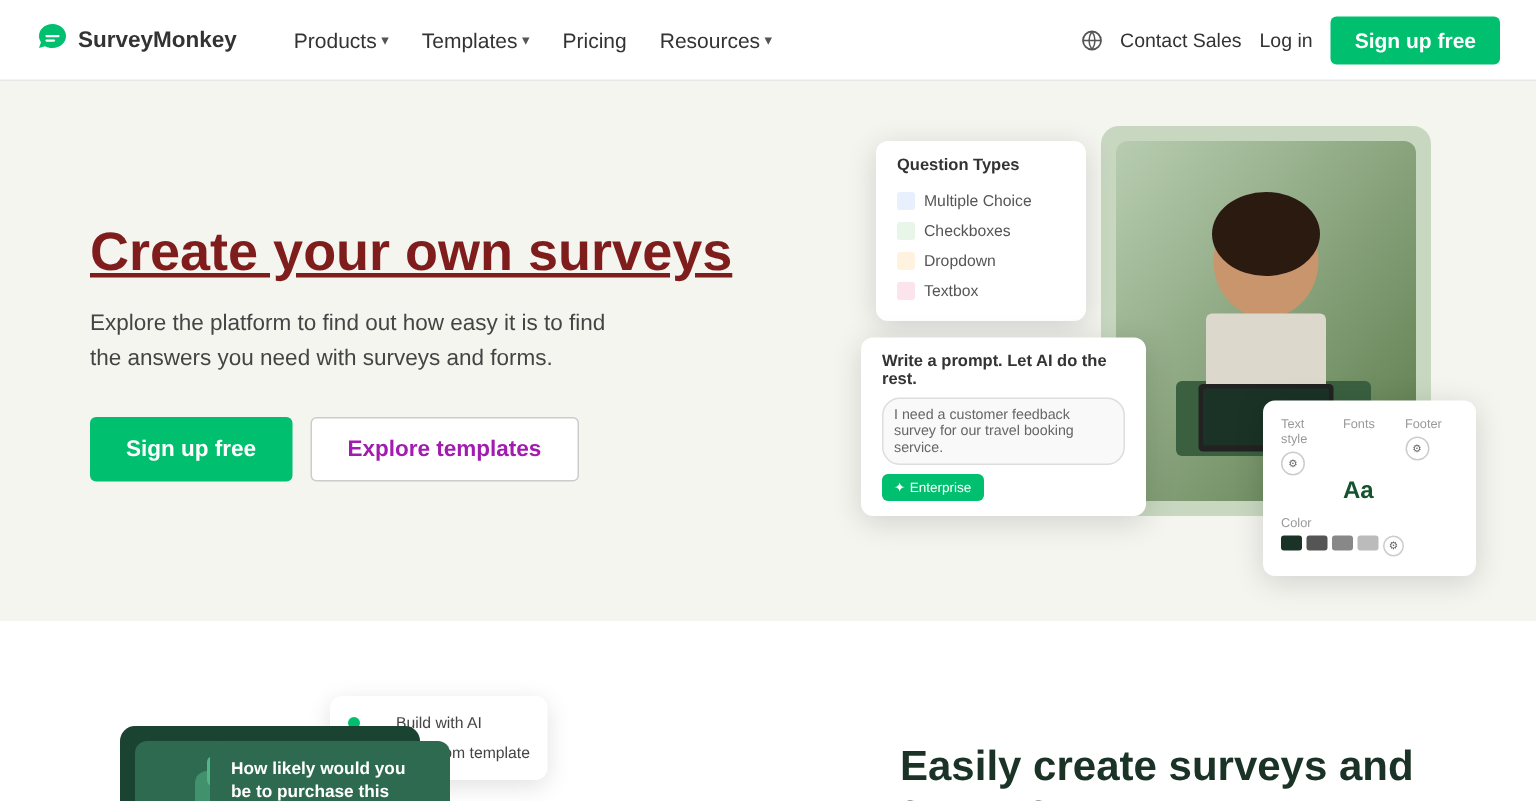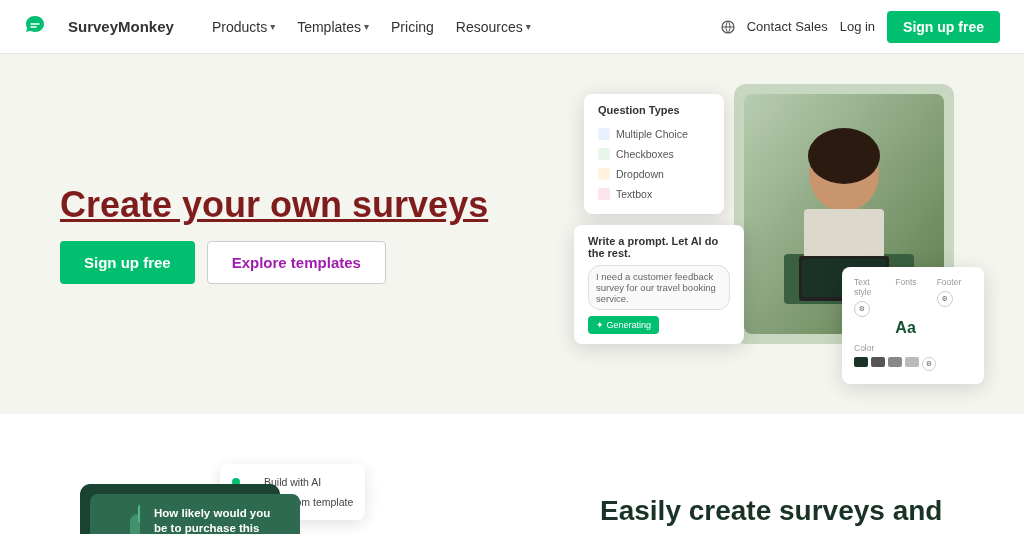--- a/index.html
+++ b/index.html
@@ -4,21 +4,21 @@
   <style>
     * { margin: 0; padding: 0; box-sizing: border-box; }
     body { font-family: -apple-system, BlinkMacSystemFont, 'Segoe UI', sans-serif; background: #fff; width: 1024px; overflow-x: hidden; }
 
     
     nav {
       display: flex; align-items: center; height: 54px;
       padding: 0 24px; border-bottom: 1px solid #e8e8e8;
       background: #fff; position: relative; z-index: 10;
     }
-    .nav-logo { display: flex; align-items: center; gap: 22px; margin-right: 28px; }
+    .nav-logo { display: flex; align-items: center; gap: 6px; margin-right: 28px; }
     .nav-logo-icon { color: #00bf6f; font-size: 18px; }
     .nav-logo-text { font-weight: 700; font-size: 15px; color: #333; }
     .nav-links { display: flex; align-items: center; gap: 2px; flex: 1; }
     .nav-link {
       padding: 6px 10px; font-size: 14px; color: #333;
       cursor: pointer; display: flex; align-items: center; gap: 3px;
       font-weight: 500; border-radius: 4px;
     }
     .chevron { font-size: 10px; color: #555; }
     .nav-right { display: flex; align-items: center; gap: 12px; }
@@ -90,21 +90,21 @@
       display: flex; align-items: center; gap: 6px;
       padding: 4px 0; color: #555; font-size: 10.5px;
     }
     .qt-dot { width: 12px; height: 12px; border-radius: 2px; background: #e0e0e0; flex-shrink: 0; }
 
     
     .ai-card {
       position: absolute; bottom: 40px; left: 10px;
       background: #fff; border-radius: 8px;
       box-shadow: 0 4px 20px rgba(0,0,0,0.15);
-      padding: 10px 14px; width: 170px; font-size: 10.5px;
+      padding: 10px 14px; width: 190px; font-size: 10.5px;
     }
     .ai-label { font-weight: 700; color: #333; margin-bottom: 6px; font-size: 11px; }
     .ai-input-mock {
       background: #f9f9f9; border: 1px solid #ddd; border-radius: 12px;
       padding: 5px 7px; font-size: 9.5px; color: #666;
       min-height: 30px; margin-bottom: 6px;
     }
     .ai-generate-btn {
       background: #00bf6f; color: #fff; border: none;
       border-radius: 4px; padding: 4px 8px; font-size: 9px;
@@ -209,20 +209,21 @@
     </div>
     <span class="contact-sales">Contact Sales</span>
     <span class="login-btn">Log in</span>
     <button class="signup-btn">Sign up free</button>
   </div>
 </nav>
 
 <section class="hero">
   <div class="hero-left">
     <h1 class="hero-title">Create your own surveys</h1>
+    <p class="hero-desc">Explore the platform to find out how easy it is to find the answers you need with surveys and forms.</p>
     <div class="hero-buttons">
       <button class="btn-primary">Sign up free</button>
       <button class="btn-secondary">Explore templates</button>
     </div>
   </div>
   <div class="hero-right">
     <div class="hero-mockup">
 
       <div class="woman-photo">
         <div class="woman-silhouette">
@@ -268,21 +269,21 @@
           <div class="qt-dot" style="background:#fce4ec;"></div>
           <span>Textbox</span>
         </div>
       </div>
 
       <div class="ai-card">
         <div class="ai-label">Write a prompt. Let AI do the rest.</div>
         <div class="ai-input-mock">I need a customer feedback survey for our travel booking service.</div>
         <button class="ai-generate-btn">
           <span>✦</span>
-          <span>Generating</span>
+          <span>Enterprise</span>
         </button>
       </div>
 
       <div class="style-card">
         <div class="style-row">
           <div class="style-col">
             <div class="style-col-label">Text style</div>
             <div class="style-circle">⚙</div>
           </div>
           <div class="style-col">

